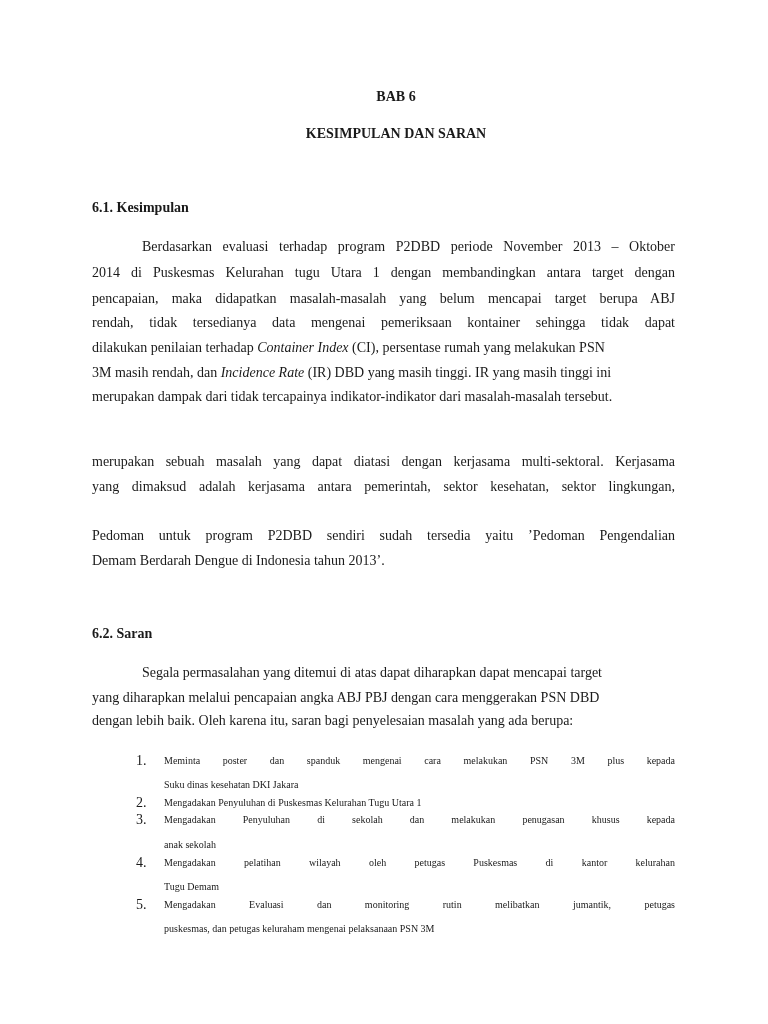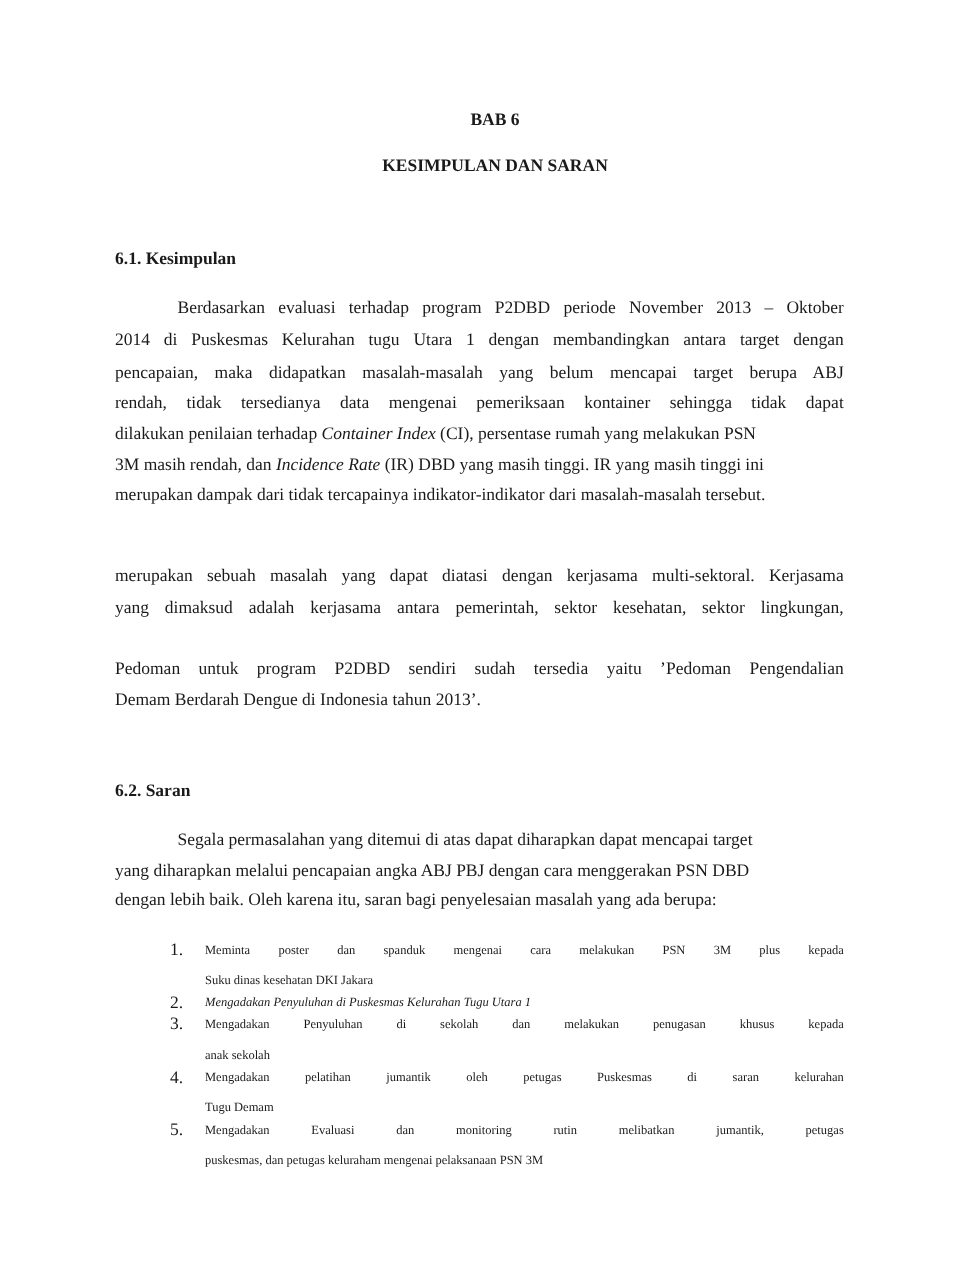--- a/index.html
+++ b/index.html
@@ -45,30 +45,30 @@
   <div class="line" style="top:712px;">dengan lebih baik. Oleh karena itu, saran bagi penyelesaian masalah yang ada berupa:</div>
 
   <div>
     <div>
       <span class="li-num" style="top:752px;">1.</span>
       <span class="li-text just" style="top:752px;height:18px;overflow:hidden;text-align:justify;text-align-last:justify;">Meminta poster dan spanduk mengenai cara melakukan PSN 3M plus kepada</span>
       <span class="li-text" style="top:776px;">Suku dinas kesehatan DKI Jakara</span>
     </div>
     <div>
       <span class="li-num" style="top:794px;">2.</span>
-      <span class="li-text" style="top:794px;font-style:italic;">Mengadakan Penyuluhan di Puskesmas Kelurahan Tugu Utara 1</span>
+      <span class="li-text" style="top:794px;">Mengadakan Penyuluhan di Puskesmas Kelurahan Tugu Utara 1</span>
     </div>
     <div>
       <span class="li-num" style="top:811px;">3.</span>
       <span class="li-text just" style="top:811px;height:18px;overflow:hidden;text-align:justify;text-align-last:justify;">Mengadakan Penyuluhan di sekolah dan melakukan penugasan khusus kepada</span>
       <span class="li-text" style="top:836px;">anak sekolah</span>
     </div>
     <div>
       <span class="li-num" style="top:854px;">4.</span>
-      <span class="li-text just" style="top:854px;height:18px;overflow:hidden;text-align:justify;text-align-last:justify;">Mengadakan pelatihan jumantik oleh petugas Puskesmas di saran kelurahan</span>
+      <span class="li-text just" style="top:854px;height:18px;overflow:hidden;text-align:justify;text-align-last:justify;">Mengadakan pelatihan wilayah oleh petugas Puskesmas di kantor kelurahan</span>
       <span class="li-text" style="top:878px;">Tugu Demam</span>
     </div>
     <div>
       <span class="li-num" style="top:896px;">5.</span>
       <span class="li-text just" style="top:896px;height:18px;overflow:hidden;text-align:justify;text-align-last:justify;">Mengadakan Evaluasi dan monitoring rutin melibatkan jumantik, petugas</span>
       <span class="li-text" style="top:920px;">puskesmas, dan petugas keluraham mengenai pelaksanaan PSN 3M</span>
     </div>
   </div>
 </div>
 

